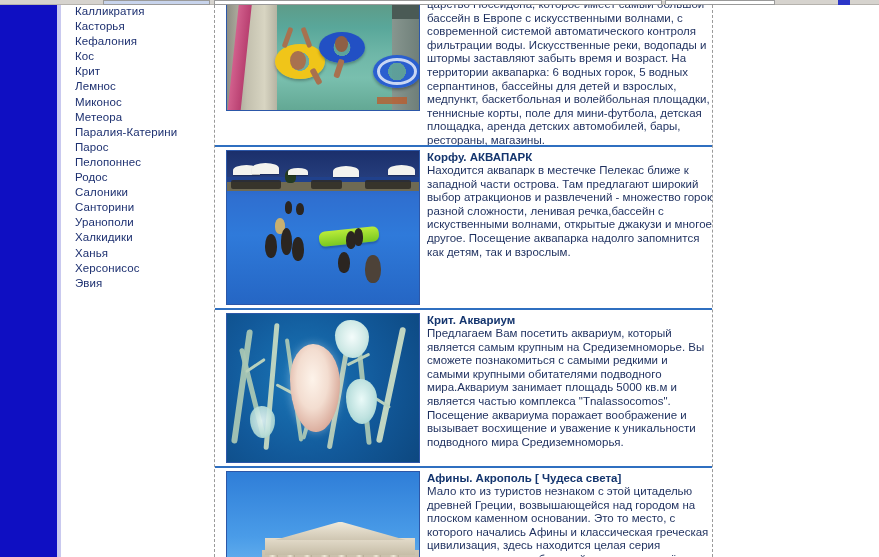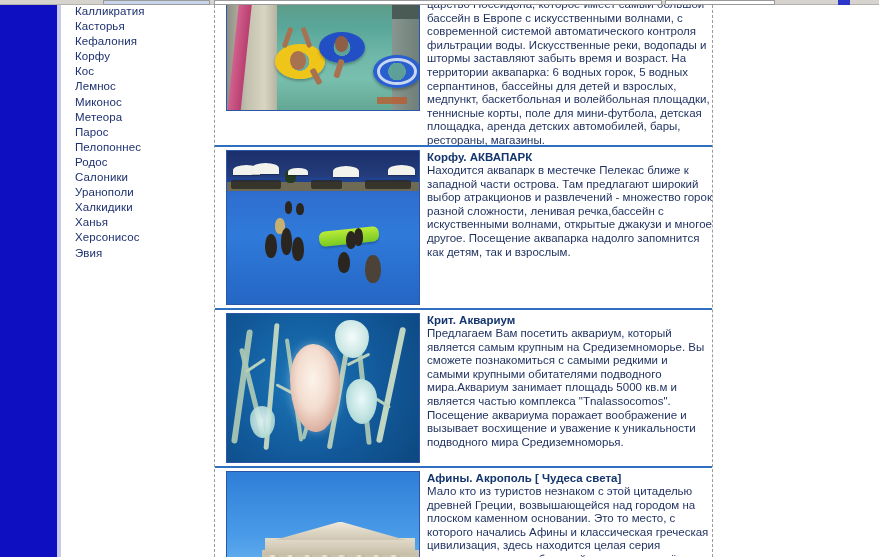--- a/index.html
+++ b/index.html
@@ -315,29 +315,31 @@
 
   <div class="left-rail"></div>
   <div class="left-rail-edge"></div>
 
   <div class="nav-col">
     <div class="nav-list">
       <a class="nav-item clipped" href="#">Каламбака</a>
       <a class="nav-item" href="#">Калликратия</a>
       <a class="nav-item" href="#">Касторья</a>
       <a class="nav-item" href="#">Кефалония</a>
-      <a class="nav-item" href="#">Корфу</a>
       <a class="nav-item" href="#">Кос</a>
+      <a class="nav-item" href="#">Крит</a>
       <a class="nav-item" href="#">Лемнос</a>
       <a class="nav-item" href="#">Миконос</a>
       <a class="nav-item" href="#">Метеора</a>
+      <a class="nav-item" href="#">Паралия-Катерини</a>
       <a class="nav-item" href="#">Парос</a>
       <a class="nav-item" href="#">Пелопоннес</a>
       <a class="nav-item" href="#">Родос</a>
       <a class="nav-item" href="#">Салоники</a>
+      <a class="nav-item" href="#">Санторини</a>
       <a class="nav-item" href="#">Уранополи</a>
       <a class="nav-item" href="#">Халкидики</a>
       <a class="nav-item" href="#">Ханья</a>
       <a class="nav-item" href="#">Херсонисос</a>
       <a class="nav-item" href="#">Эвия</a>
     </div>
   </div>
 
   <div class="vdash left-div"></div>
   <div class="vdash right-div"></div>

